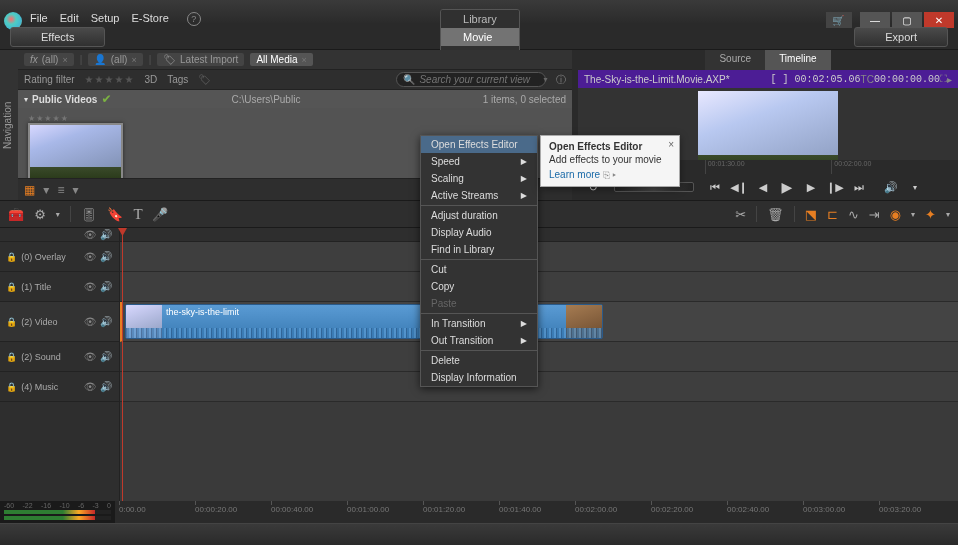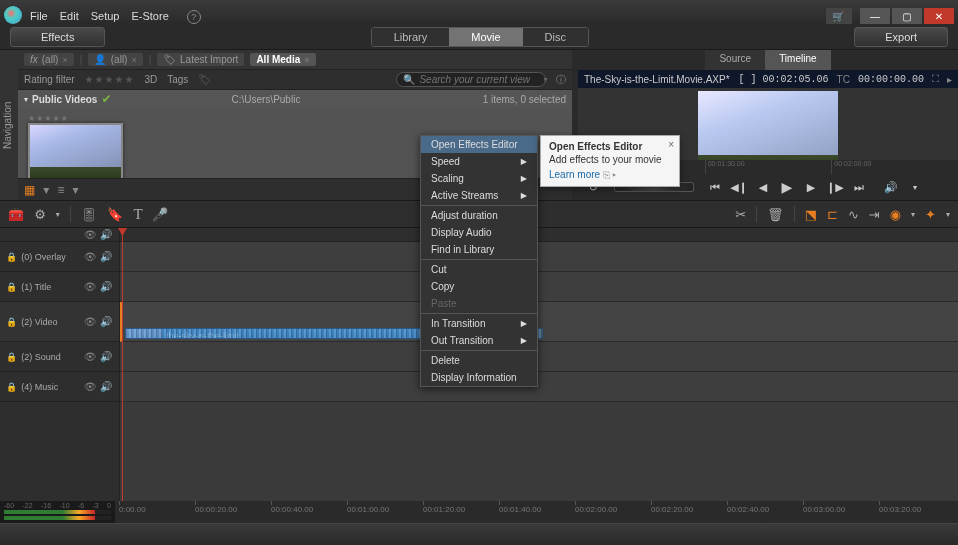--- a/index.html
+++ b/index.html
@@ -1,44 +1,44 @@
 <!DOCTYPE html>
 <html><head>
 <meta charset="utf-8">
 <style>
 * { margin: 0; padding: 0; box-sizing: border-box; font-family: Tahoma, Arial, sans-serif; }
 body { background: #2a2a2a; width: 958px; height: 545px; overflow: hidden; color: #ccc; font-size: 11px; user-select: none; }
 
 
-.titlebar { height: 24px; background: linear-gradient(#3a3a3a,#2a2a2a); display: flex; align-items: flex-end; padding: 0 4px; }
+.titlebar { height: 24px; background: linear-gradient(#3a3a3a,#2a2a2a); display: flex; align-items: flex-start; padding: 12px 4px; }
 .logo { width: 18px; height: 18px; border-radius: 50%; background: radial-gradient(circle at 40% 40%, #ff6b6b, #4ecdc4, #45b7d1, #f9ca24); margin-right: 8px; flex-shrink:0; }
 .menu { display: flex; gap: 12px; color: #ddd; font-size: 11px; }
 .menu span { cursor: pointer; }
 .help-icon { margin-left: 6px; width: 14px; height: 14px; border: 1px solid #888; border-radius: 50%; display: inline-flex; align-items: center; justify-content: center; font-size: 9px; color: #888; }
 .win-controls { margin-left: auto; display: flex; gap: 2px; }
 .win-btn { width: 30px; height: 16px; background: #555; display: flex; align-items: center; justify-content: center; font-size: 10px; color: #fff; cursor: pointer; }
 .win-btn.close { background: #c0392b; }
 .cart-icon { width: 26px; height: 16px; background: #444; display: flex; align-items: center; justify-content: center; margin-right: 6px; font-size: 10px; }
 
 
 .maintabs { height: 26px; background: #2a2a2a; display: flex; align-items: center; padding: 0 10px; gap: 6px; border-bottom: 1px solid #1a1a1a; }
 .pill { padding: 3px 30px; background: linear-gradient(#4a4a4a,#303030); border: 1px solid #555; border-radius: 3px; font-size: 11px; color: #ddd; cursor: pointer; }
 .tabspacer { flex: 1; }
-.segtabs { display: flex; border-radius: 3px; overflow: hidden; border: 1px solid #555; }
+.segtabs { display: flex; border-radius: 3px; overflow: hidden; border: 1px solid #555; flex-direction: column; }
 .segtab { padding: 3px 22px; background: #303030; color: #bbb; font-size: 11px; cursor: pointer; }
 .segtab.active { background: #737373; color: #fff; }
 
 
 .upper { height: 150px; display: flex; background: #3a3a3a; }
 .navtab { width: 18px; background: #333; writing-mode: vertical-rl; transform: rotate(180deg); text-align: center; font-size: 10px; color: #999; padding: 6px 2px; }
 .library-panel { flex: 1; display: flex; flex-direction: column; min-width: 0; }
 .filterbar { height: 20px; background: #333; display: flex; align-items: center; padding: 0 6px; gap: 6px; font-size: 10px; color: #999; border-bottom: 1px solid #222; }
 .filter-chip { background: #444; padding: 1px 6px; border-radius: 2px; display: flex; align-items: center; gap: 4px; cursor: pointer; }
 .filter-chip .x { color: #777; font-size: 9px; }
-.filter-chip.active { background: #555; color: #fff; font-weight: bold; }
+.filter-chip.active { background: #555; color: #fff; }
 .isep { color: #555; }
 .filterbar2 { height: 20px; background: #2e2e2e; display: flex; align-items: center; padding: 0 6px; gap: 10px; font-size: 10px; color: #999; border-bottom: 1px solid #222; }
 .stars { color: #555; letter-spacing: 1px; }
 .searchbox { margin-left: auto; background: #222; border: 1px solid #555; border-radius: 8px; padding: 1px 6px; display: flex; align-items: center; gap: 4px; width: 150px; }
 .searchbox input { background: transparent; border: none; color: #888; font-size: 10px; font-style: italic; outline: none; width: 120px; }
 .folder-row { height: 18px; background: #555; display: flex; align-items: center; padding: 0 6px; font-size: 10px; color: #ddd; }
 .folder-check { color: #7cb342; font-size: 12px; margin-left: 4px; }
 .folder-path { margin-left: 120px; color: #aaa; }
 .folder-count { margin-left: auto; color: #aaa; }
 .thumb-area { flex: 1; background: #535353; padding: 6px 10px; position: relative; overflow: hidden; }
@@ -49,21 +49,21 @@
 .view-bar { height: 22px; background: #2e2e2e; display: flex; align-items: center; padding: 0 6px; gap: 8px; border-top: 1px solid #222; }
 .view-btn { color: #e67e22; font-size: 12px; cursor: pointer; }
 .view-btn.gray { color: #888; }
 
 .divider { width: 6px; background: #2a2a2a; cursor: col-resize; }
 
 .preview-panel { width: 380px; display: flex; flex-direction: column; background: #333; }
 .prev-tabs { height: 20px; display: flex; background: #2a2a2a; justify-content: center; }
 .prev-tab { padding: 3px 14px; font-size: 10px; color: #aaa; background: #333; cursor: pointer; }
 .prev-tab.active { background: #555; color: #fff; }
-.prev-title-row { height: 18px; background: #0f172a; display: flex; align-items: center; padding: 0 6px; font-size: 10px; color: #ccc; gap: 8px; }
+.prev-title-row { height: 18px; background: #4c1d95; display: flex; align-items: center; padding: 0 6px; font-size: 10px; color: #ccc; }
 .prev-title-row .tc { font-family: 'Courier New', monospace; font-size: 10px; }
 .tc-label { color: #888; }
 .prev-monitor { flex: 1; background: #333; display: flex; align-items: center; justify-content: center; position: relative; }
 .monitor-img { width: 140px; height: 80px; background: linear-gradient(160deg, #e8e8ff 0%, #b8c8f0 35%, #8a9abc 100%); position: relative; }
 .monitor-img::after { content:""; position:absolute; bottom:0; left:0; right:0; height:16px; background: linear-gradient(#3a4a2a,#2a3a1a); }
 .mini-ruler { position: absolute; bottom: 0; left: 0; right: 0; height: 14px; background: #2a2a2a; display: flex; font-size: 7px; color: #666; }
 .mini-tick { flex: 1; border-left: 1px solid #444; padding-left: 2px; white-space: nowrap; }
 .transport { height: 26px; background: #2a2a2a; display: flex; align-items: center; padding: 0 6px; gap: 6px; }
 .t-btn { color: #ccc; font-size: 11px; cursor: pointer; width: 18px; text-align: center; }
 .t-btn.play { font-size: 14px; }
@@ -308,21 +308,21 @@
         <span class="eye-ic">👁</span>
         <span class="spk-ic">🔊</span>
       </div>
   </div>
   <div class="track-content">
     <div class="playhead"></div>
     <div class="ruler-row"></div>
     <div class="track-row"></div>
     <div class="track-row"></div>
     <div class="track-row video">
-      <div class="clip" style="left:2px; width:418px;margin-top:24px;">
+      <div class="clip" style="left:2px; width:478px;">
         <div class="clip-thumb"></div>
         <div class="clip-thumb end"></div>
         <div class="clip-label">the-sky-is-the-limit</div>
         <div class="clip-wave"></div>
       </div>
     </div>
     <div class="track-row"></div>
     <div class="track-row"></div>
   </div>
 </div>

